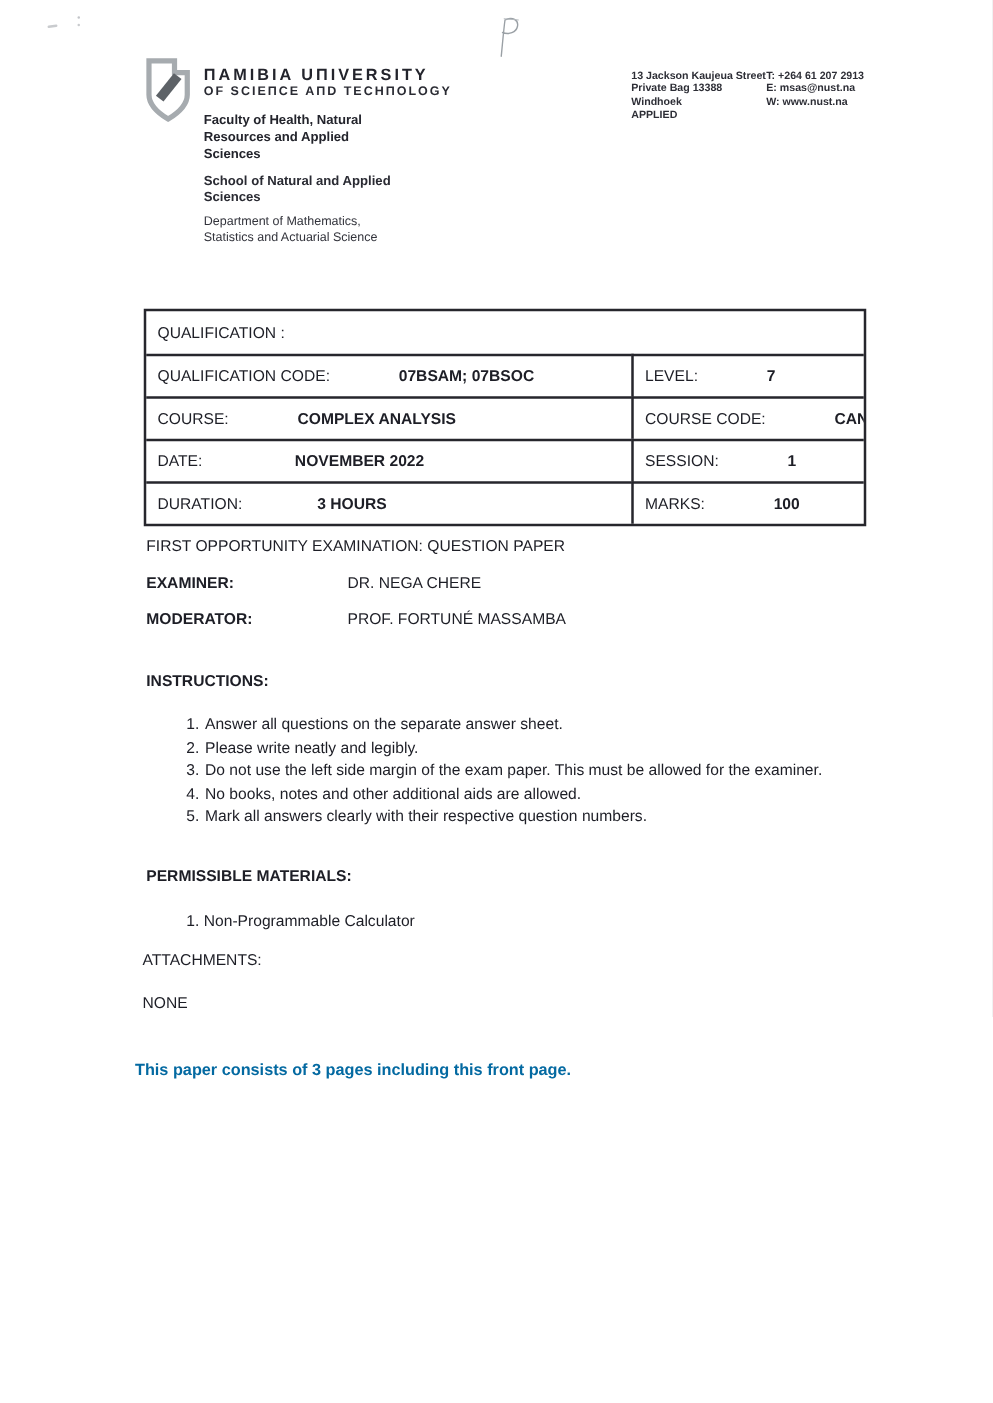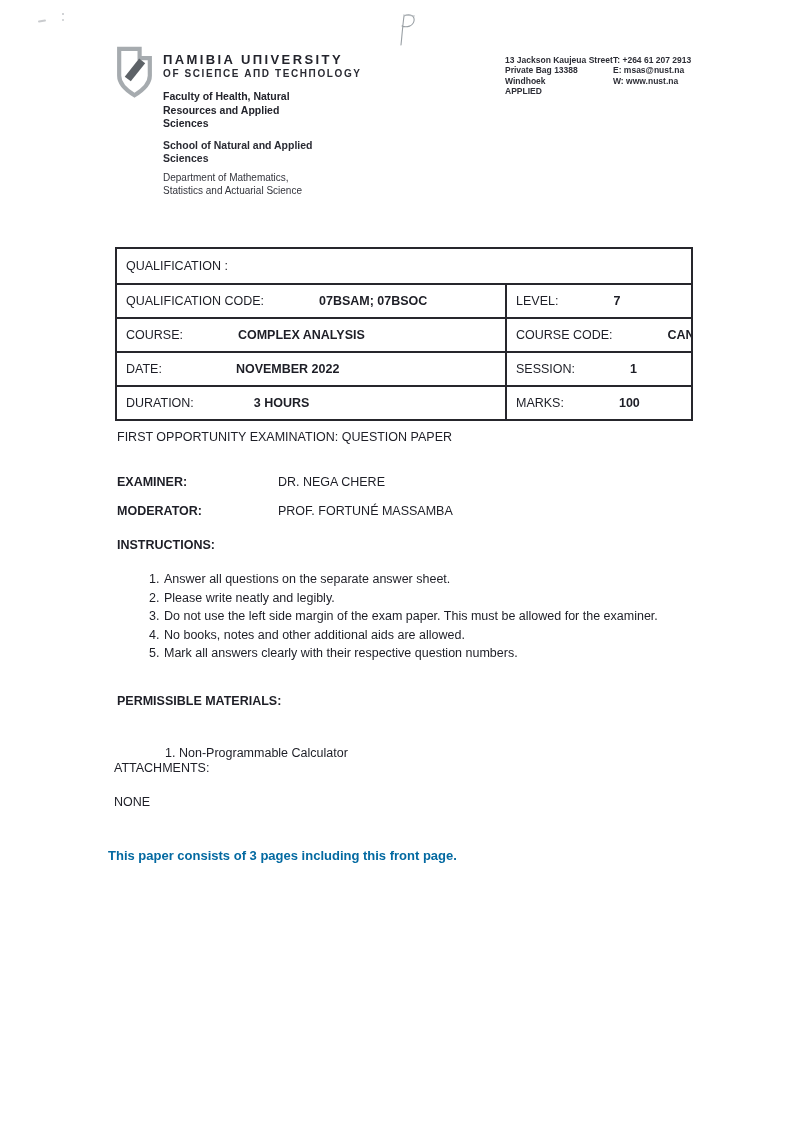--- a/index.html
+++ b/index.html
@@ -64,37 +64,37 @@
   }
   .cell.full{grid-column:1 / 3;}
   .cell.bt{border-top:2px solid #26262c;gap:48px;}
   .cell.bl{border-left:2px solid #26262c;}
   .lbl{font-weight:400;}
   .val{font-weight:bold;margin-left:7px;}
   .val.gap-lg{margin-left:26px;}
   .val.gap-md{margin-left:12px;}
   
   .paper-type{position:absolute;left:117px;top:430px;font-size:12.5px;}
-  .person-row{position:absolute;left:117px;font-size:12.5px;display:flex;margin-top:16px;}
+  .person-row{position:absolute;left:117px;font-size:12.5px;display:flex;}
   .person-row .plabel{font-weight:bold;width:161px;}
   .person-row .pvalue{font-weight:400;}
   .row-examiner{top:459px;}
   .row-moderator{top:488px;}
   
   .instr-head{position:absolute;left:117px;top:538px;font-size:12.5px;font-weight:bold;}
   .instr-list{
     position:absolute;left:122px;top:570px;width:522px;
     margin:0;padding:0 0 0 41px;
     font-size:12.5px;line-height:18.6px;
   }
   .instr-list li{padding-left:1px;}
   .perm-head{position:absolute;left:117px;top:694px;font-size:12.5px;font-weight:bold;}
   .perm-list{
     position:absolute;left:122px;top:728px;width:420px;
-    margin:16px;padding:0 0 0 41px;
+    margin:0;padding:0 0 0 41px;
     font-size:12.5px;line-height:18px;
   }
   .attach-head{position:absolute;left:114px;top:761px;font-size:12.5px;}
   .attach-val{position:absolute;left:114px;top:795px;font-size:12.5px;}
   .footer-note{position:absolute;left:108px;top:848px;font-size:13px;font-weight:bold;color:#0369a1;}
 </style>
 </head>
 <body>
 
 <div class="page">

